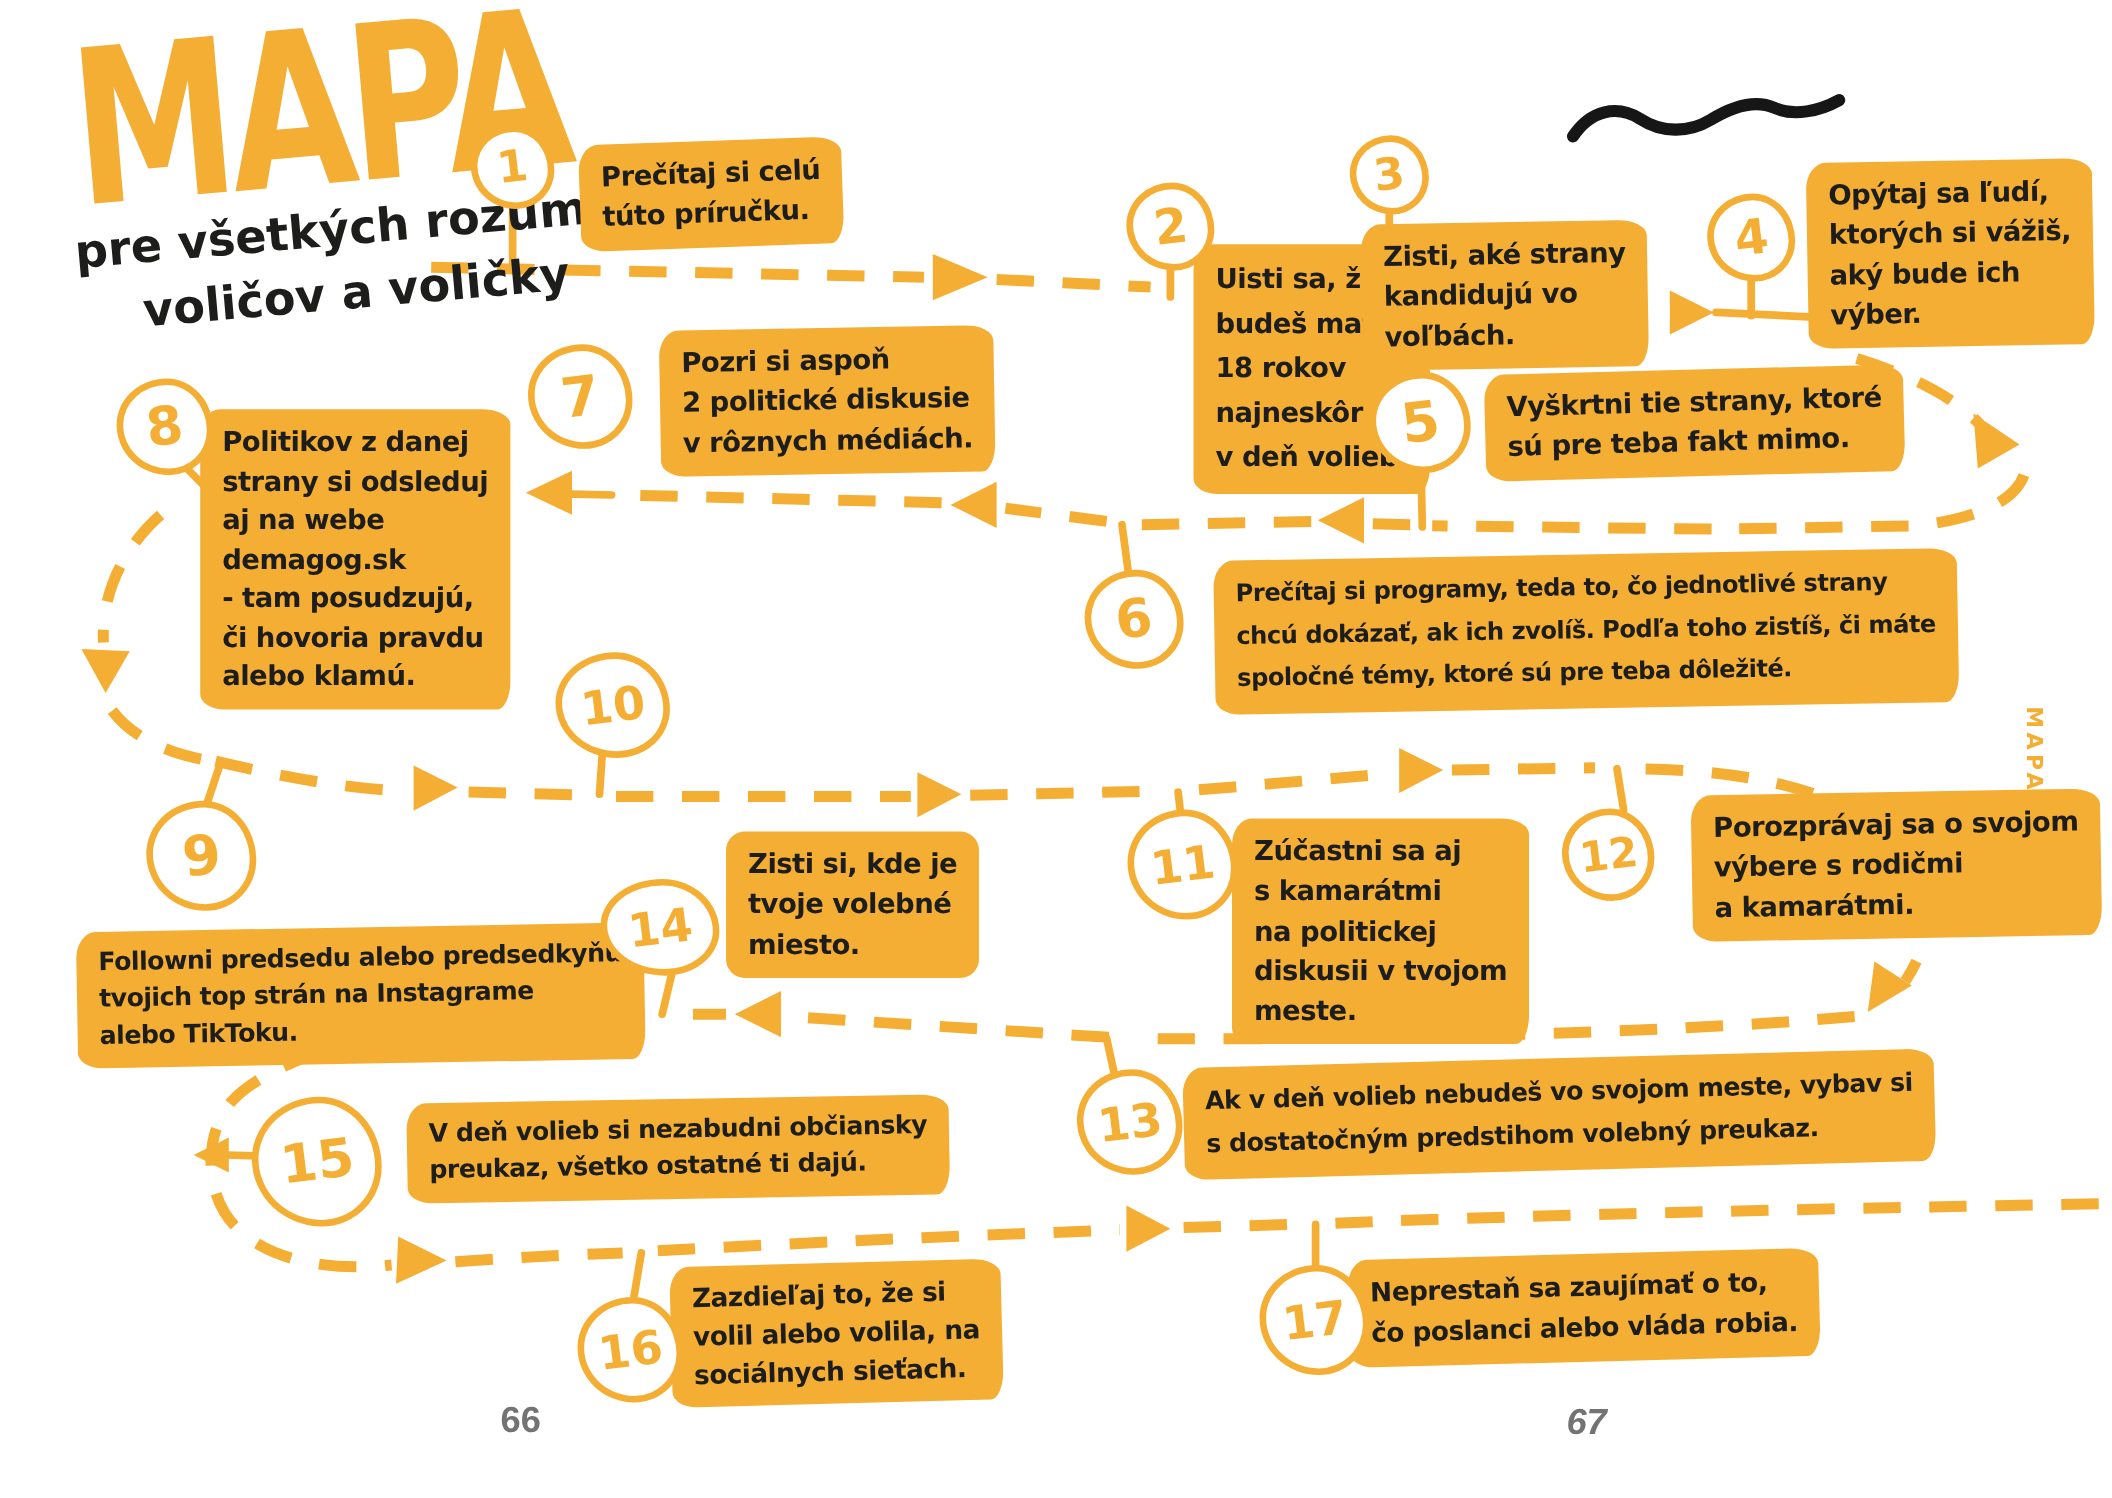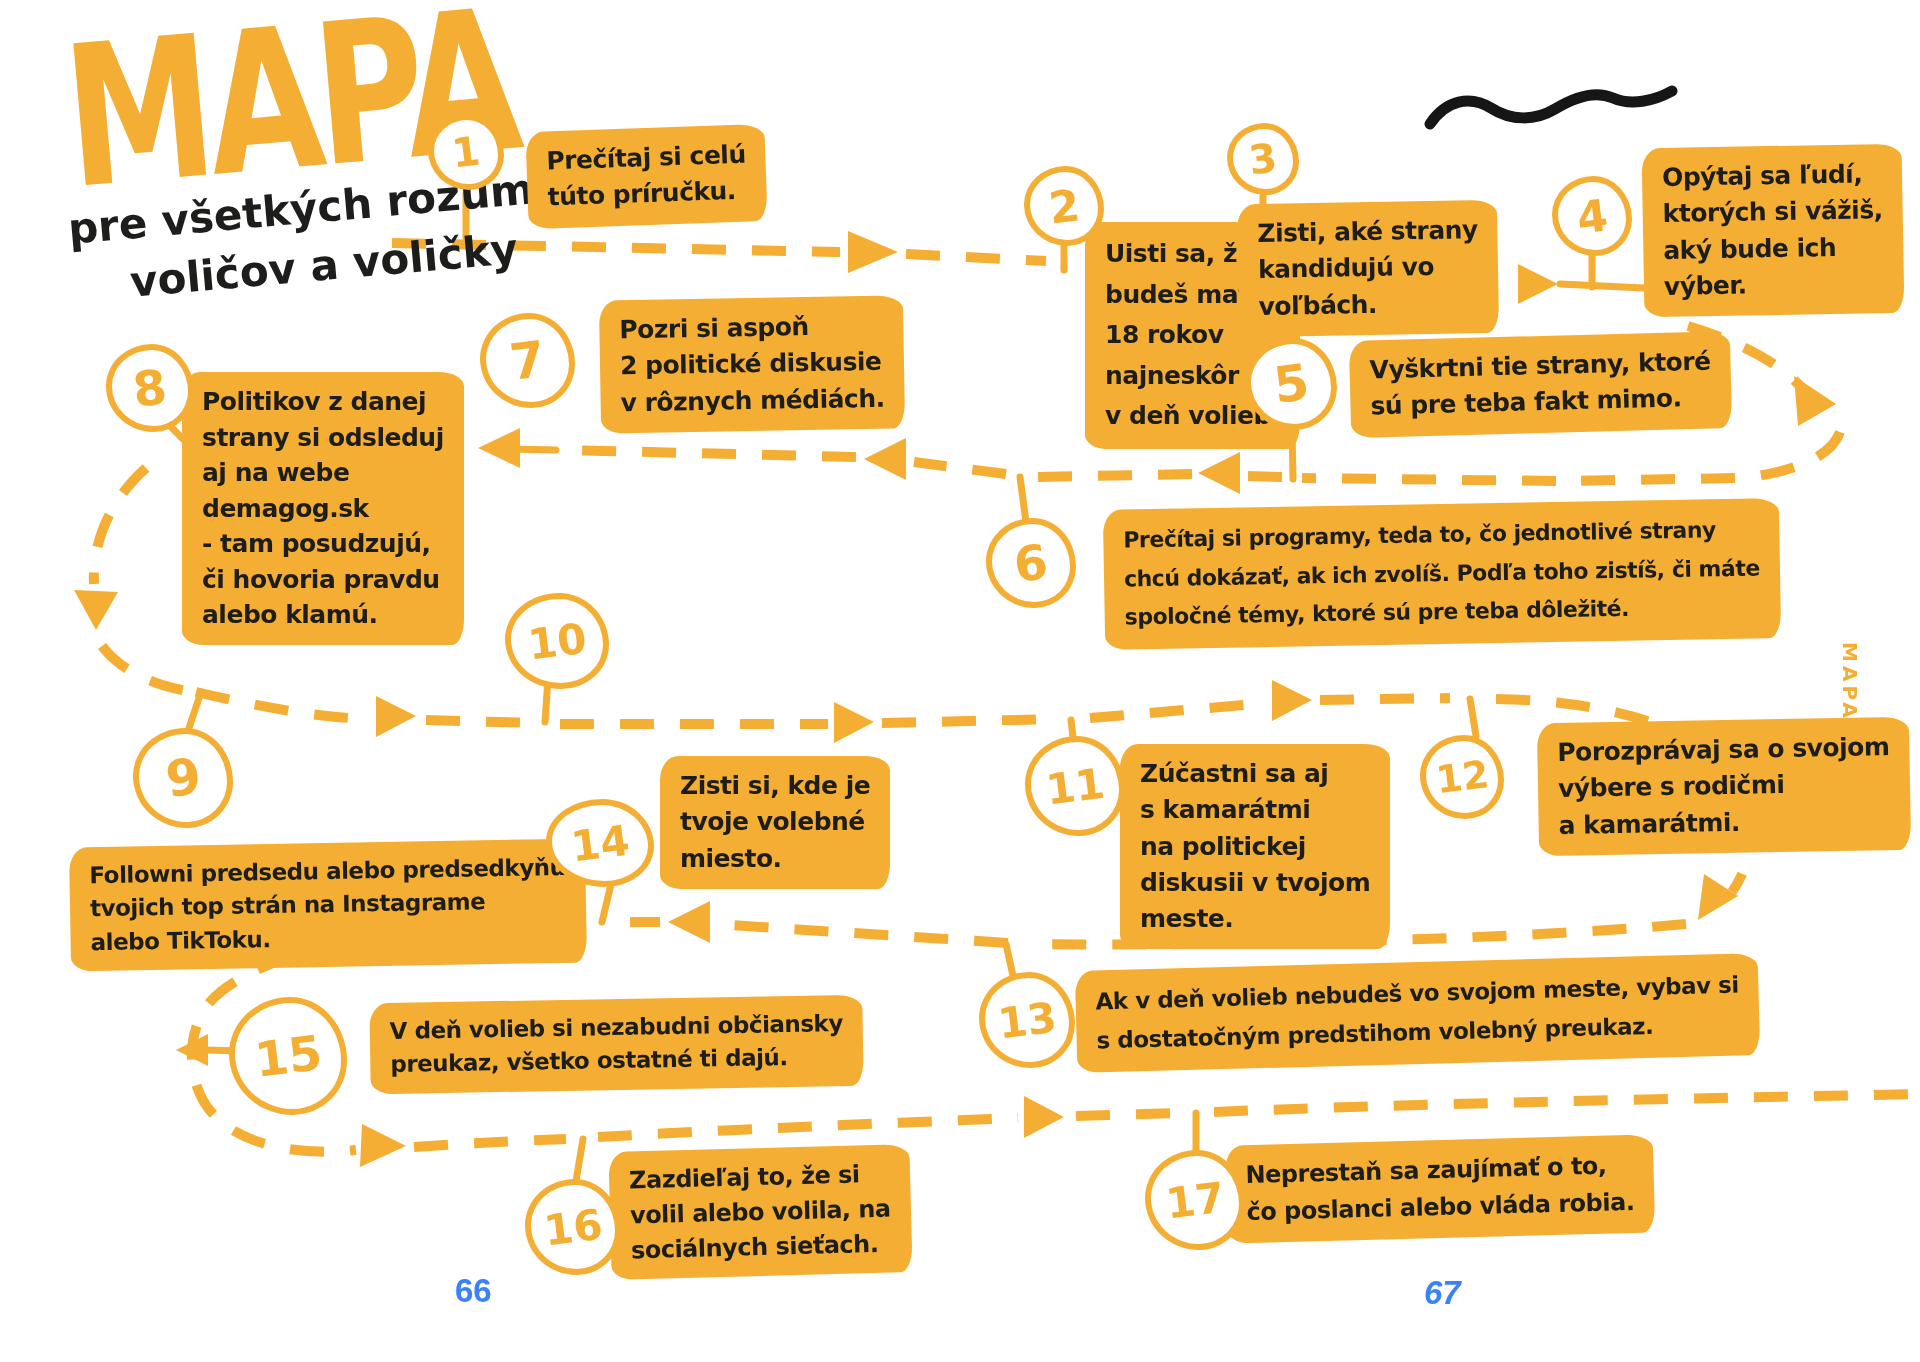--- a/index.html
+++ b/index.html
@@ -19,21 +19,21 @@
     position:absolute;z-index:2;color:#1D1D1B;font-weight:bold;
     transform:rotate(-5deg);transform-origin:left top;white-space:nowrap;
   }
   .sub1{left:66px;top:205px;font-size:42px;}
   .sub2{left:128px;top:258px;font-size:42px;}
   .side-label{
     position:absolute;left:1862px;top:642px;z-index:2;
     color:#F5AE34;font-weight:bold;font-size:20px;letter-spacing:4px;
     transform:rotate(90deg);transform-origin:left top;white-space:nowrap;
   }
-  .pageno{position:absolute;z-index:2;color:#3b82f6;font-weight:bold;
+  .pageno{position:absolute;z-index:2;color:#737373;font-weight:bold;
     font-family:"Liberation Sans",sans-serif;font-size:33px;}
   .pageno.left{left:455px;top:1272px;}
   .pageno.right{left:1424px;top:1274px;font-style:italic;}
   
   .circle{
     position:absolute;z-index:3;box-sizing:border-box;background:#fff;
     border:6px solid #F5AE34;color:#F5AE34;font-weight:bold;
     display:flex;align-items:center;justify-content:center;
     border-radius:52% 48% 46% 54% / 48% 54% 46% 52%;
   }
@@ -68,21 +68,21 @@
   #b4 {left:1643px;top:146px; transform:rotate(-1deg);}
   #b5 {left:1350px;top:336px; transform:rotate(-1.5deg);}
   #b6 {left:1104px;top:504px; transform:rotate(-1deg);font-size:22px;line-height:1.75;}
   #b7 {left:600px; top:298px; transform:rotate(-1deg);}
   #b8 {left:182px; top:372px; line-height:1.42;}
   #b9 {left:70px;  top:843px; transform:rotate(-1deg);font-size:23px;}
   #b10{left:606px; top:554px;}
   #b11{left:1120px;top:744px;}
   #b12{left:1538px;top:720px; transform:rotate(-1deg);}
   #b13{left:1076px;top:962px; transform:rotate(-1.5deg);font-size:23px;line-height:1.7;}
-  #b14{left:660px; top:756px;}
+  #b14{left:660px; top:756px;border-radius:17px;}
   #b15{left:370px; top:999px; transform:rotate(-1deg);font-size:23px;}
   #b16{left:610px; top:1148px;transform:rotate(-1.5deg);font-size:24px;}
   #b17{left:1226px;top:1140px;transform:rotate(-1.5deg);font-size:24px;line-height:1.55;}
 </style>
 </head>
 <body>
 
 <div class="page">
 
   <svg class="routes" width="1920" height="1362" viewBox="0 0 1920 1362">

